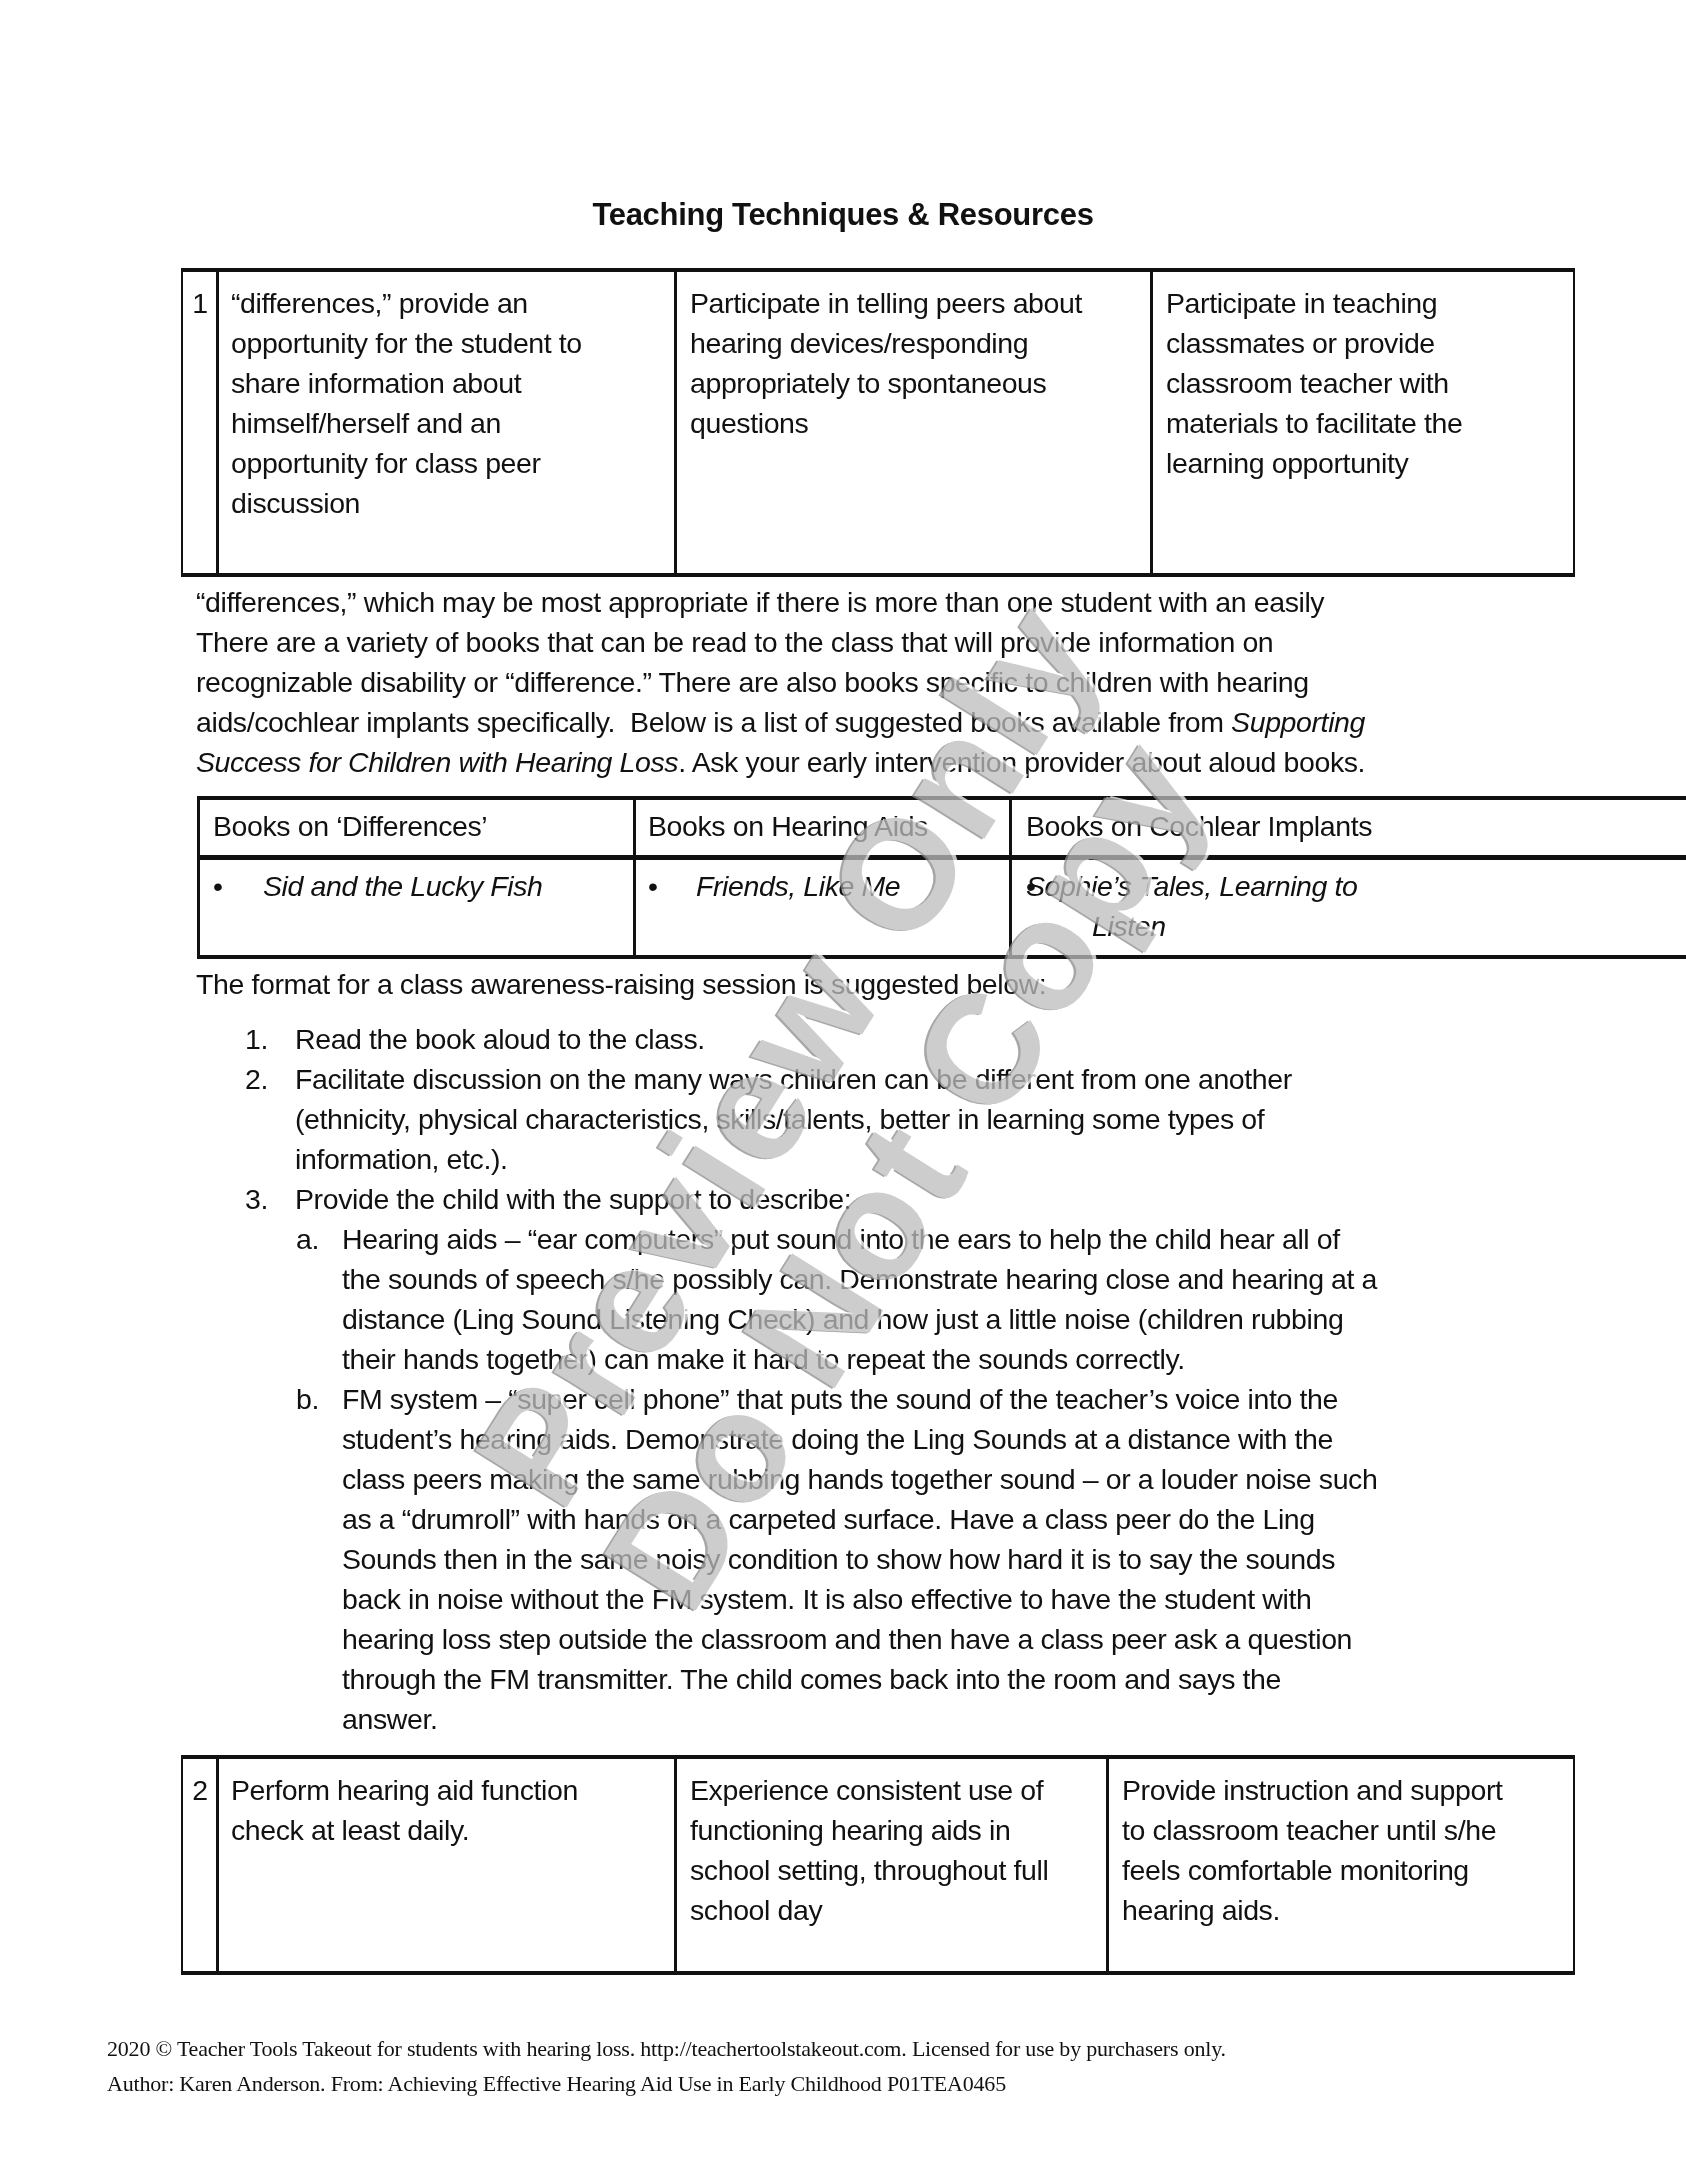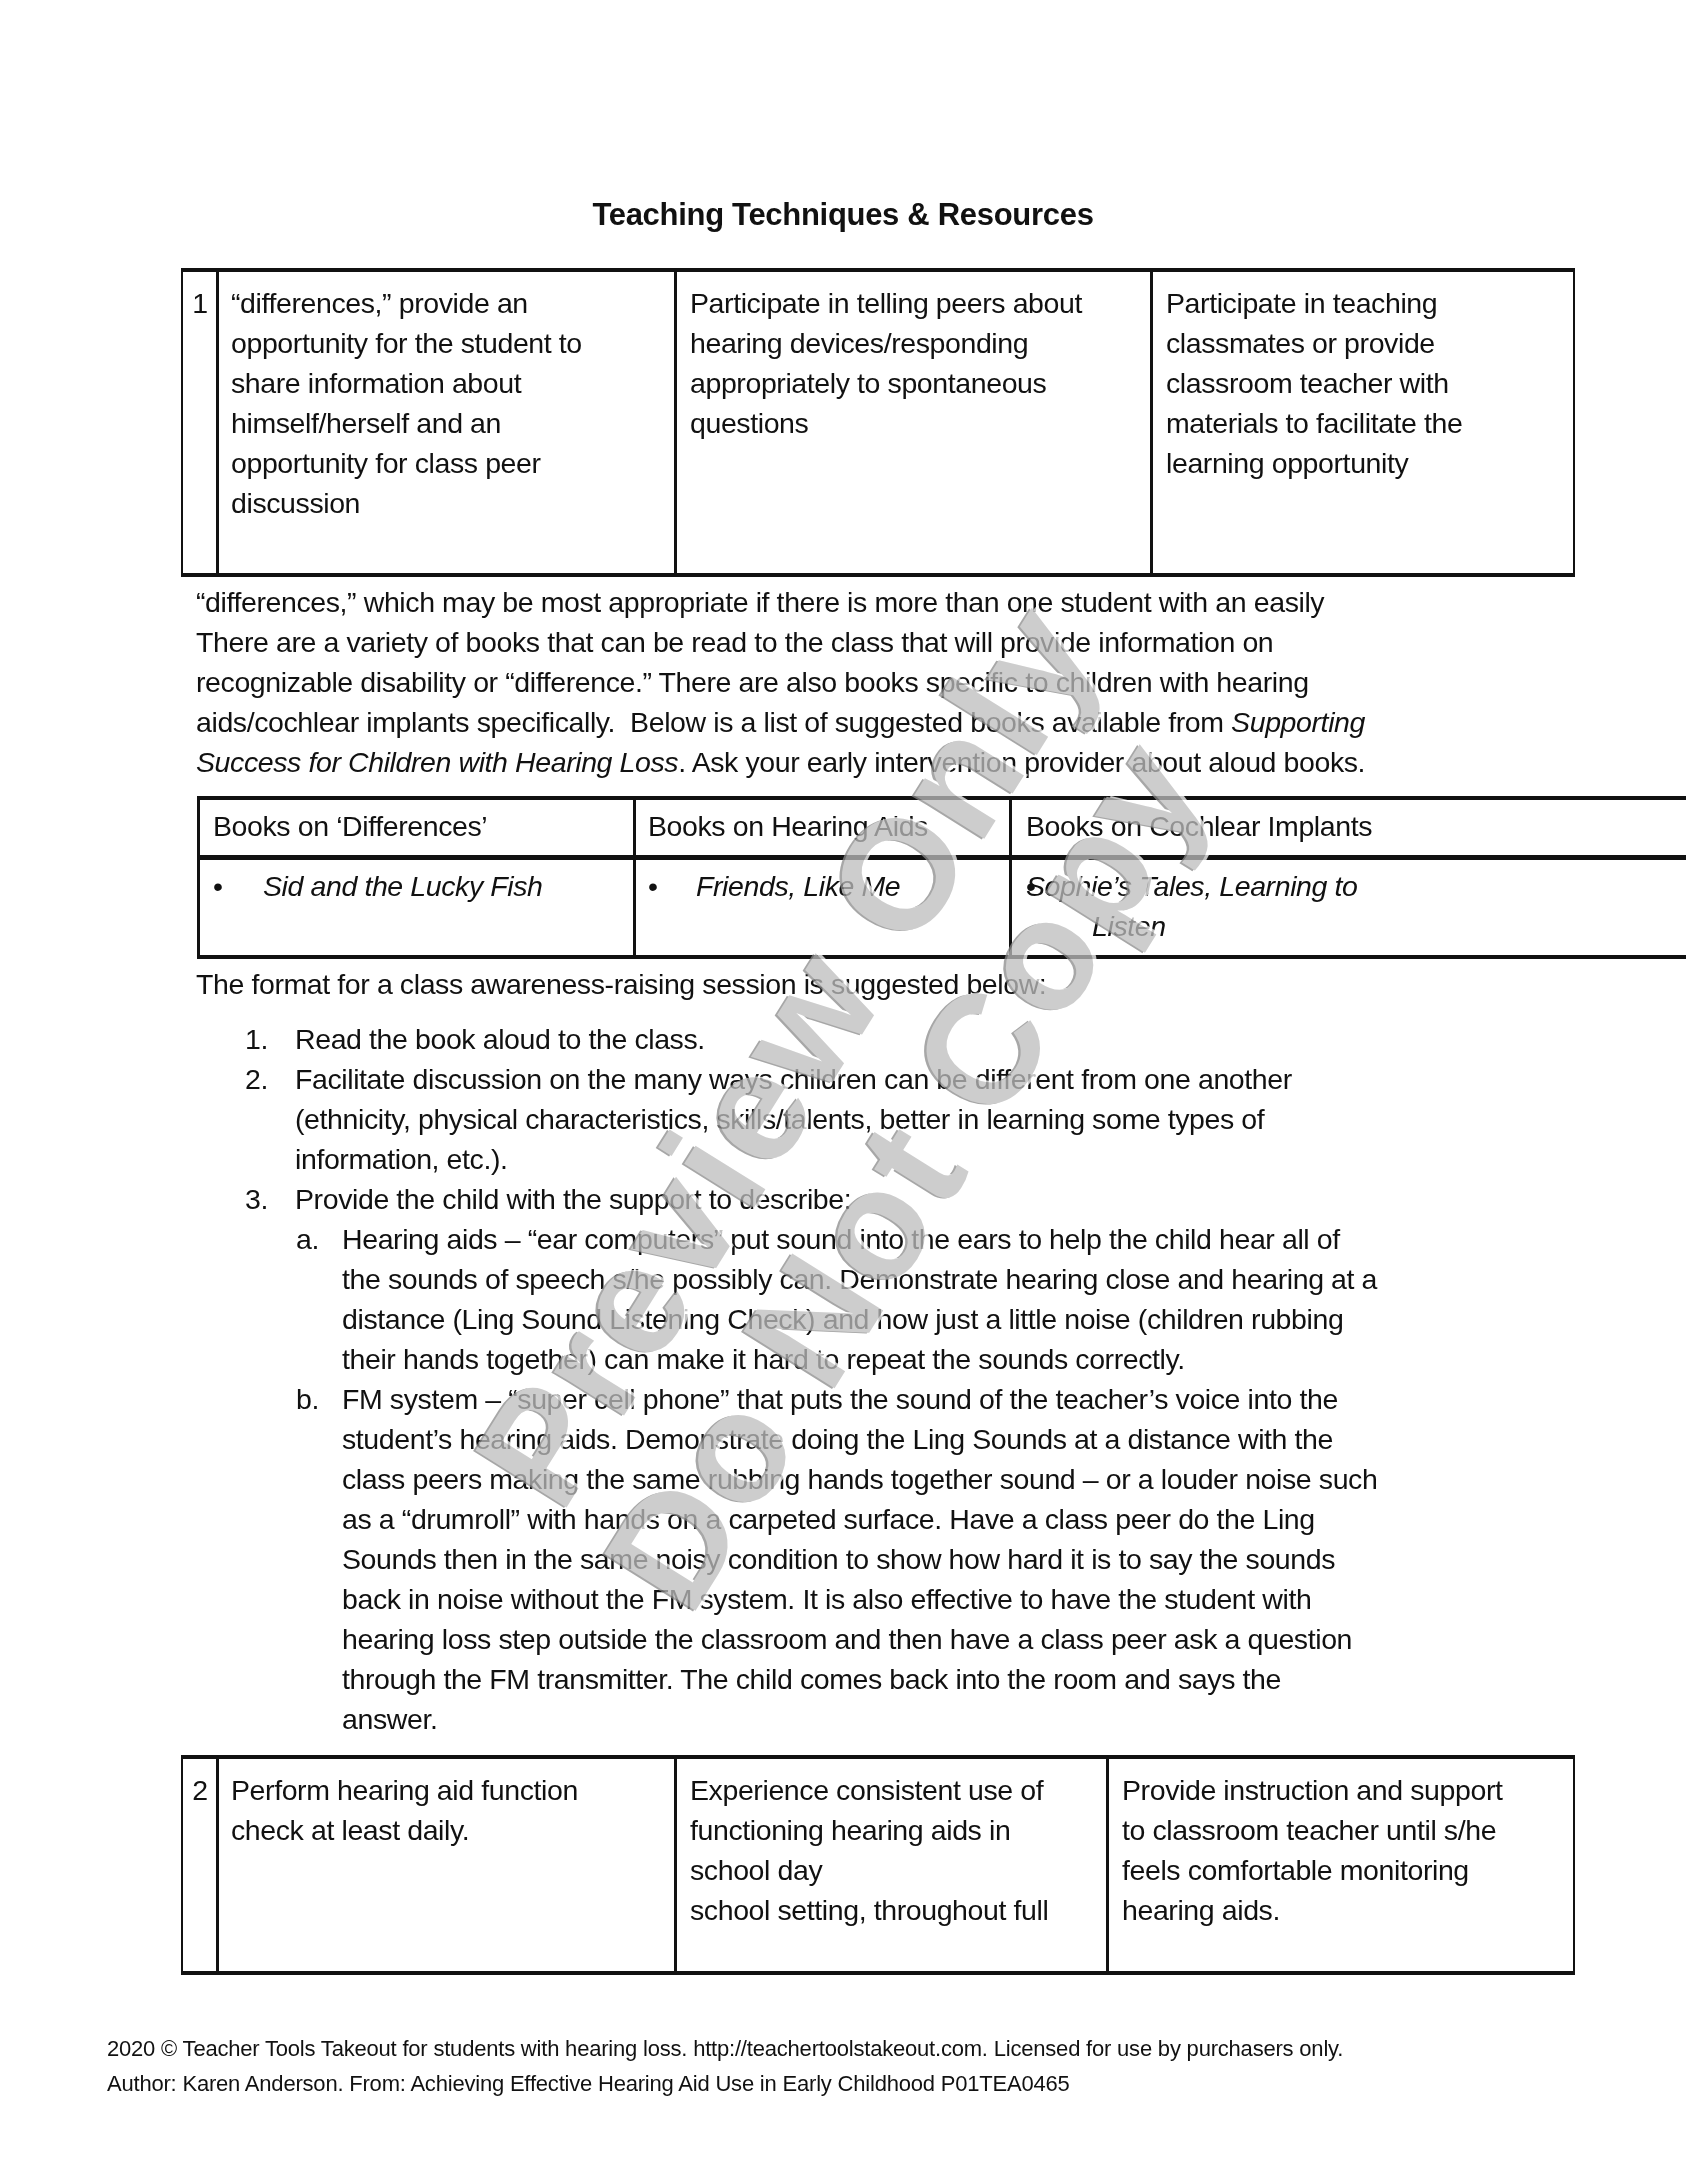--- a/index.html
+++ b/index.html
@@ -157,31 +157,31 @@
   <div class="cell" style="left:9.2px; width:24px;">
     <div class="num">2</div>
   </div>
   <div class="cell txt" style="left:48px; width:441px;">
     <div>Perform hearing aid function</div>
     <div>check at least daily.</div>
   </div>
   <div class="cell txt" style="left:507px; width:418px;">
     <div>Experience consistent use of</div>
     <div>functioning hearing aids in</div>
+    <div>school setting, throughout full</div>
     <div>school day</div>
-    <div>school setting, throughout full</div>
   </div>
   <div class="cell txt" style="left:939px; width:450px;">
     <div>Provide instruction and support</div>
     <div>to classroom teacher until s/he</div>
     <div>feels comfortable monitoring</div>
     <div>hearing aids.</div>
   </div>
 </div>
 
-<div class="abs footer" style="top:2031px;">
+<div class="abs footer" style="top:2031px;font-family:Liberation Serif, serif;">
   <div>2020 © Teacher Tools Takeout for students with hearing loss. http://teachertoolstakeout.com. Licensed for use by purchasers only.</div>
   <div>Author: Karen Anderson. From: Achieving Effective Hearing Aid Use in Early Childhood P01TEA0465</div>
 </div>
 
 <div class="wm" style="left:275px; top:964px; transform: rotate(-58deg);">Preview Only</div>
 <div class="wm" style="left:413px; top:1084px; transform: rotate(-58deg);">Do Not Copy</div>
 
 
 </body></html>

